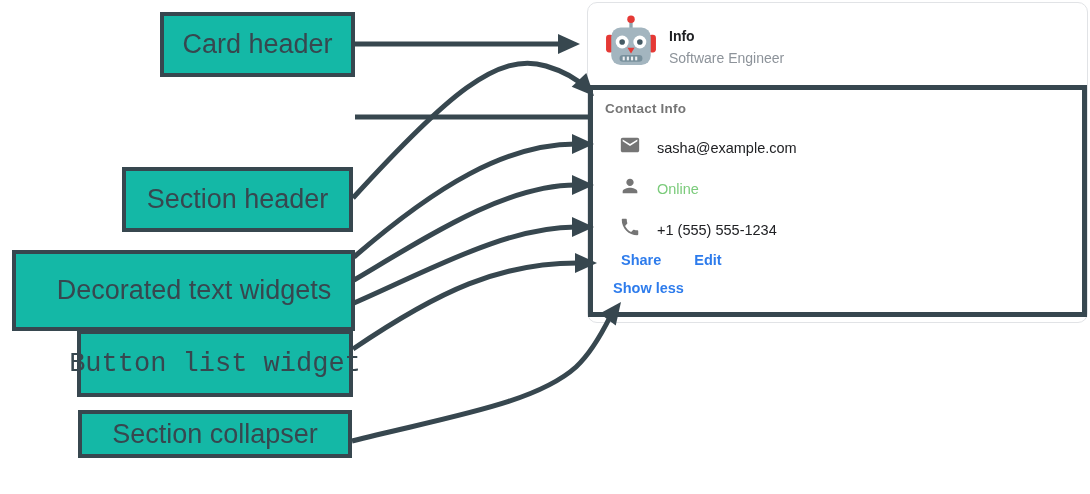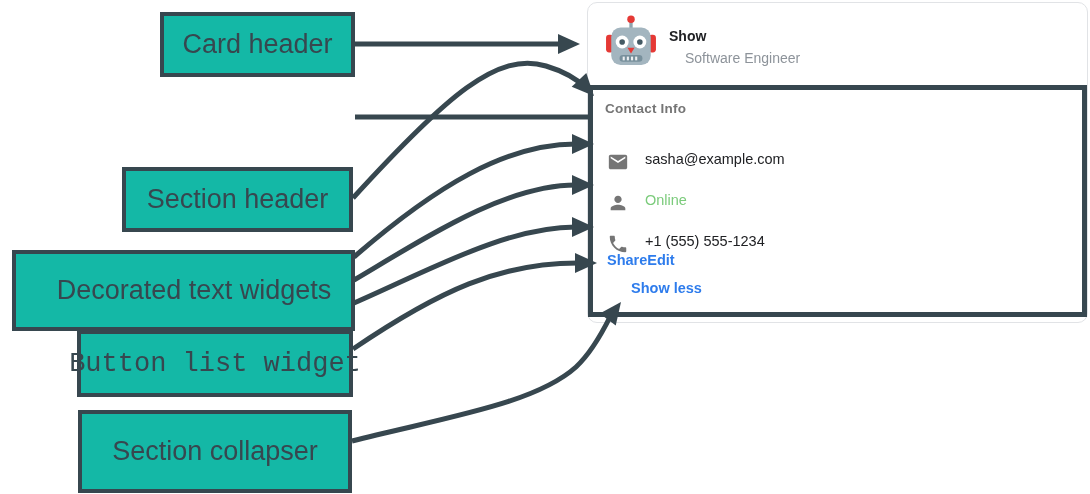--- a/index.html
+++ b/index.html
@@ -79,21 +79,20 @@
     left: 81px; top: 25px;
     font-size: 14px;
     font-weight: 600;
     color: var(--text_dark, #202124);
   }
   .card-subtitle {
     position: absolute;
     left: 81px; top: 47px;
     font-size: 14px;
     color: var(--text_gray, #8d939a);
-    margin-left: 16px;
   }
 
   
   .card-section {
     position: absolute;
     left: 588px; top: 85px;
     width: 499px; height: 232px;
     border: 5px solid var(--annotation, #37474f);
     background: transparent;
     z-index: 2;
@@ -101,60 +100,59 @@
   .section-title {
     position: absolute;
     left: 12px; top: 11px;
     font-size: 13.5px;
     font-weight: 700;
     color: var(--section_title_gray, #757575);
     letter-spacing: .2px;
   }
   .dt-row {
     position: absolute;
-    left: 14px;
+    left: 26px;
     height: 22px;
     display: flex;
-    align-items: flex-start;
-    margin-top: 17px;
+    align-items: flex-end;
   }
   .dt-row .dt-icon { width: 22px; height: 22px; flex: 0 0 22px; }
   .dt-row .dt-text {
     margin-left: 16px;
     font-size: 14.5px;
     color: var(--text_dark, #202124);
   }
   .dt-row .dt-text.green { color: var(--online_green, #7bcb7b); }
   .row-email  { top: 44px; }
   .row-person { top: 85px; }
   .row-phone  { top: 126px; }
 
   .btn-row {
     position: absolute;
-    left: 14px; top: 162px;
+    left: 28px; top: 162px;
     display: flex;
+    gap: 33px;
   }
   .text-button {
     font-size: 14.5px;
     font-weight: 600;
     color: var(--link_blue, #2e7cec);
     background: none;
     border: none;
     cursor: pointer;
     font-family: inherit;
     padding: 0;
   }
   .collapser {
     position: absolute;
     left: 20px; top: 190px;
     font-size: 14.5px;
     font-weight: 700;
     color: var(--link_blue, #2e7cec);
     cursor: pointer;
-    margin-left: 18px;
   }
 </style>
 </head>
 <body>
 
 <div class="stage">
 
   <div class="card">
     <div class="card-header">
       <svg class="avatar" viewBox="0 0 48 50">
@@ -167,21 +165,21 @@
         <circle cx="32.5" cy="26" r="6.2" fill="#ffffff"></circle>
         <circle cx="15.5" cy="26" r="2.7" fill="#455a64"></circle>
         <circle cx="32.5" cy="26" r="2.7" fill="#455a64"></circle>
         <polygon points="20.6,31.5 27.4,31.5 24,37" fill="#e53935"></polygon>
         <rect x="13" y="38.5" width="22" height="6.5" rx="3.2" fill="#78909c"></rect>
         <rect x="16" y="40" width="2" height="3.6" fill="#eceff1"></rect>
         <rect x="20" y="40" width="2" height="3.6" fill="#eceff1"></rect>
         <rect x="24" y="40" width="2" height="3.6" fill="#eceff1"></rect>
         <rect x="28" y="40" width="2" height="3.6" fill="#eceff1"></rect>
       </svg>
-      <div class="card-name">Show</div>
+      <div class="card-name">Info</div>
       <div class="card-subtitle">Software Engineer</div>
     </div>
   </div>
 
   <div class="card-section">
     <div class="section-title">Contact Info</div>
 
     <div class="dt-row row-email">
       <svg class="dt-icon" viewBox="0 0 24 24">
         <path fill="#757575" d="M20 4H4c-1.1 0-1.99.9-1.99 2L2 18c0 1.1.9 2 2 2h16c1.1 0 2-.9 2-2V6c0-1.1-.9-2-2-2zm0 4l-8 5-8-5V6l8 5 8-5v2z"></path>
@@ -234,15 +232,15 @@
     <polygon class="arrow-head" points="-22,-10 0,0 -22,10" transform="translate(597,263)"></polygon>
 
     <path class="arrow-line" d="M 352 441 C 452 416 536 403 576 367 C 592 352 603 331 610 317"></path>
     <polygon class="arrow-head" points="-22,-10 0,0 -22,10" transform="translate(621,302) rotate(-53)"></polygon>
   </svg>
 
   <div class="label-box" style="left:160px; top:12px;  width:195px; height:65px;">Card header</div>
   <div class="label-box" style="left:122px; top:167px; width:231px; height:65px;">Section header</div>
   <div class="label-box" style="left:12px;  top:250px; width:343px; height:81px;padding-left:21px;">Decorated text widgets</div>
   <div class="label-box" style="left:77px;  top:330px; width:276px; height:67px;font-family:Liberation Mono, monospace;">Button list widget</div>
-  <div class="label-box" style="left:78px;  top:410px; width:274px; height:83px;">Section collapser</div>
+  <div class="label-box" style="left:78px;  top:410px; width:274px; height:48px;">Section collapser</div>
 
 </div>
 
 </body></html>

